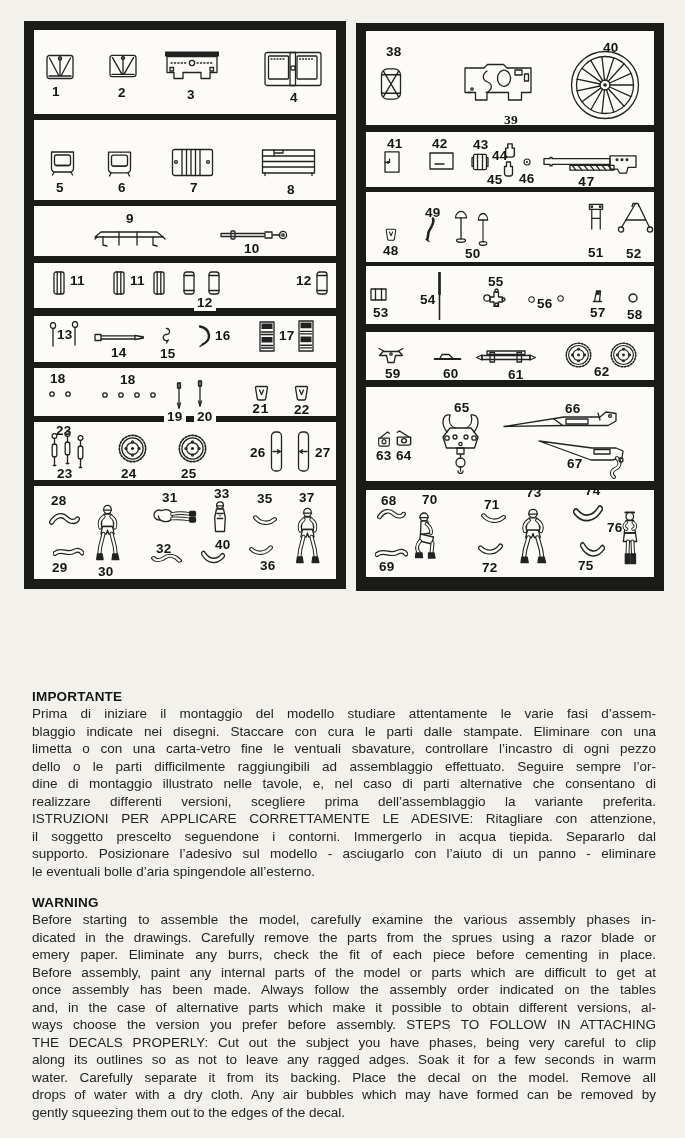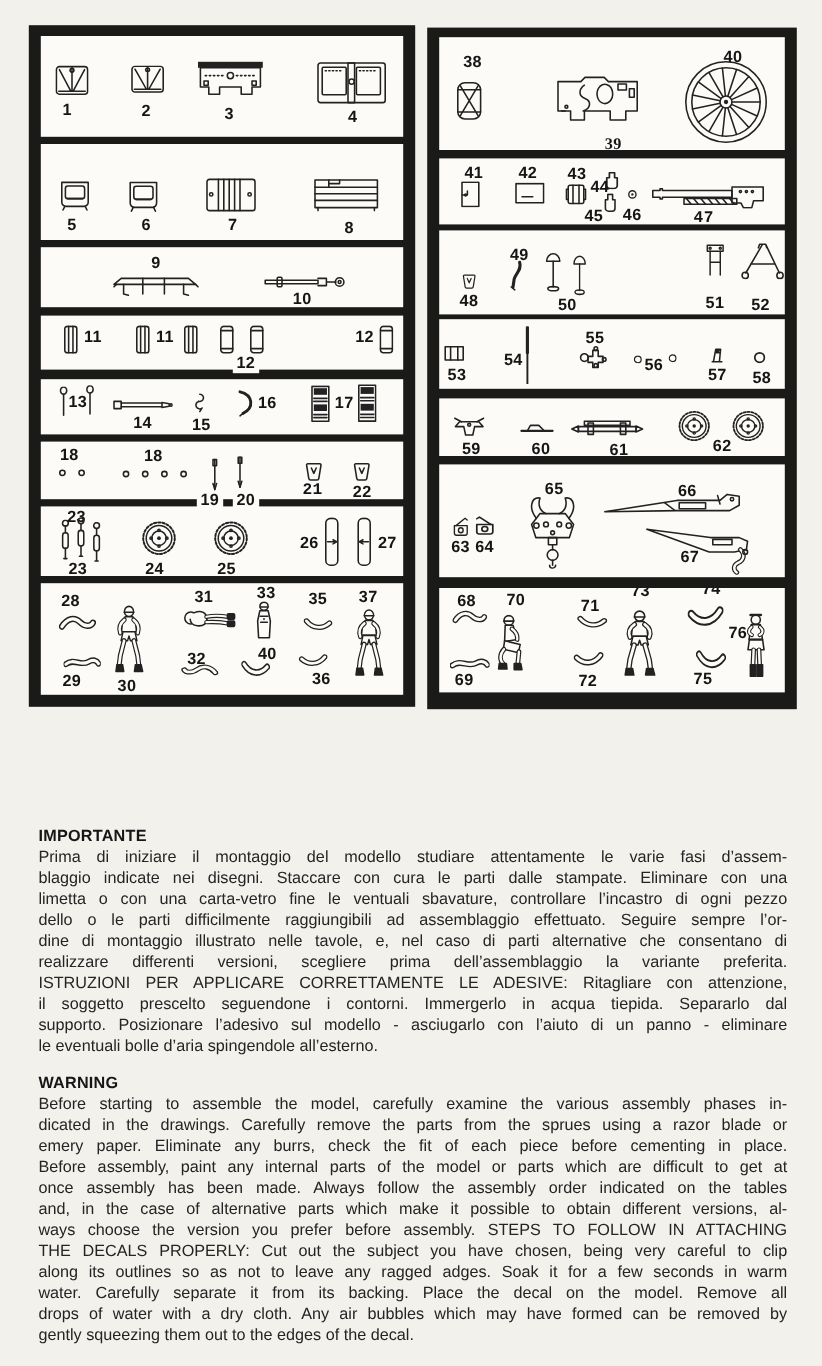--- a/index.html
+++ b/index.html
@@ -872,20 +872,20 @@
       </section>
       <section class="text-section">
         <div class="sec-title">WARNING</div>
         <div class="jline">Before starting to assemble the model, carefully examine the various assembly phases in-</div>
         <div class="jline">dicated in the drawings. Carefully remove the parts from the sprues using a razor blade or</div>
         <div class="jline">emery paper. Eliminate any burrs, check the fit of each piece before cementing in place.</div>
         <div class="jline">Before assembly, paint any internal parts of the model or parts which are difficult to get at</div>
         <div class="jline">once assembly has been made. Always follow the assembly order indicated on the tables</div>
         <div class="jline">and, in the case of alternative parts which make it possible to obtain different versions, al-</div>
         <div class="jline">ways choose the version you prefer before assembly. STEPS TO FOLLOW IN ATTACHING</div>
-        <div class="jline">THE DECALS PROPERLY: Cut out the subject you have chosen, being very careful to clip</div>
+        <div class="jline">THE DECALS PROPERLY: Cut out the subject you have phases, being very careful to clip</div>
         <div class="jline">along its outlines so as not to leave any ragged adges. Soak it for a few seconds in warm</div>
         <div class="jline">water. Carefully separate it from its backing. Place the decal on the model. Remove all</div>
         <div class="jline">drops of water with a dry cloth. Any air bubbles which may have formed can be removed by</div>
         <div class="jline last">gently squeezing them out to the edges of the decal.</div>
       </section>
     </div>
 </div>
 
 </body></html>

